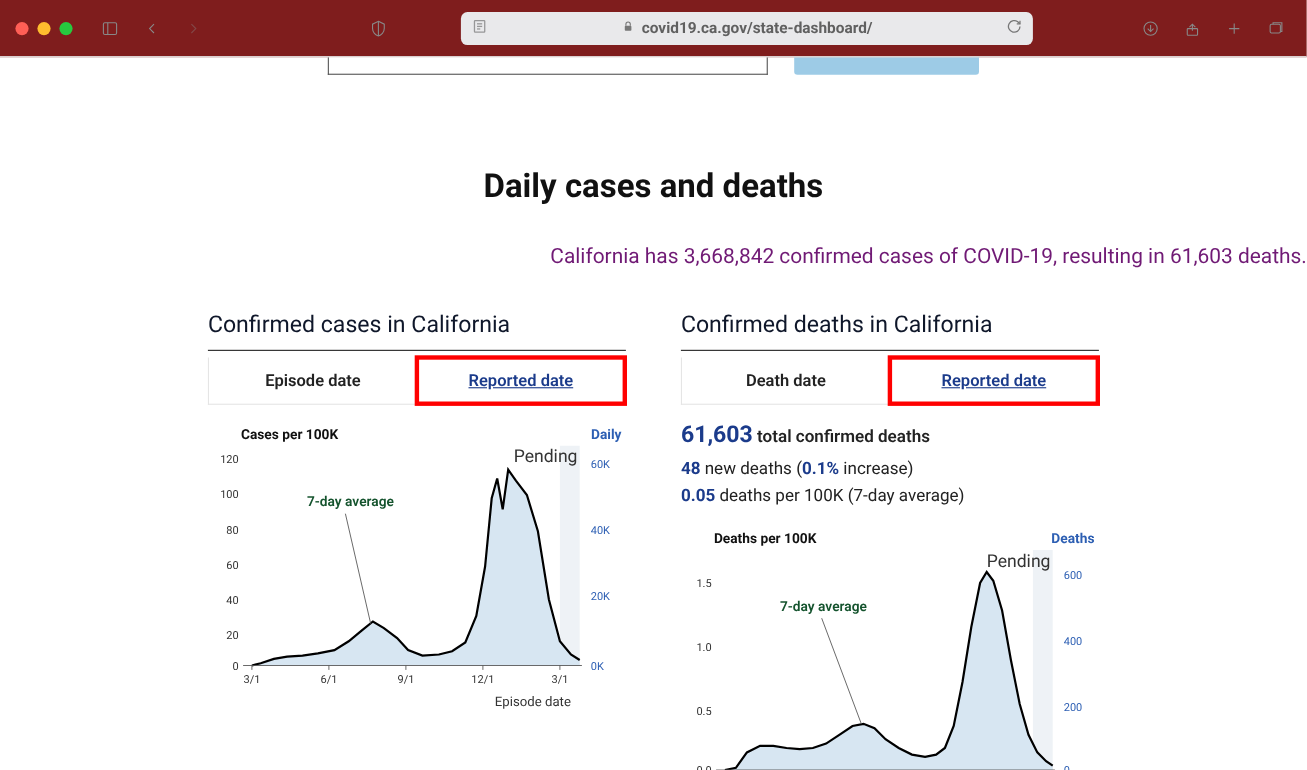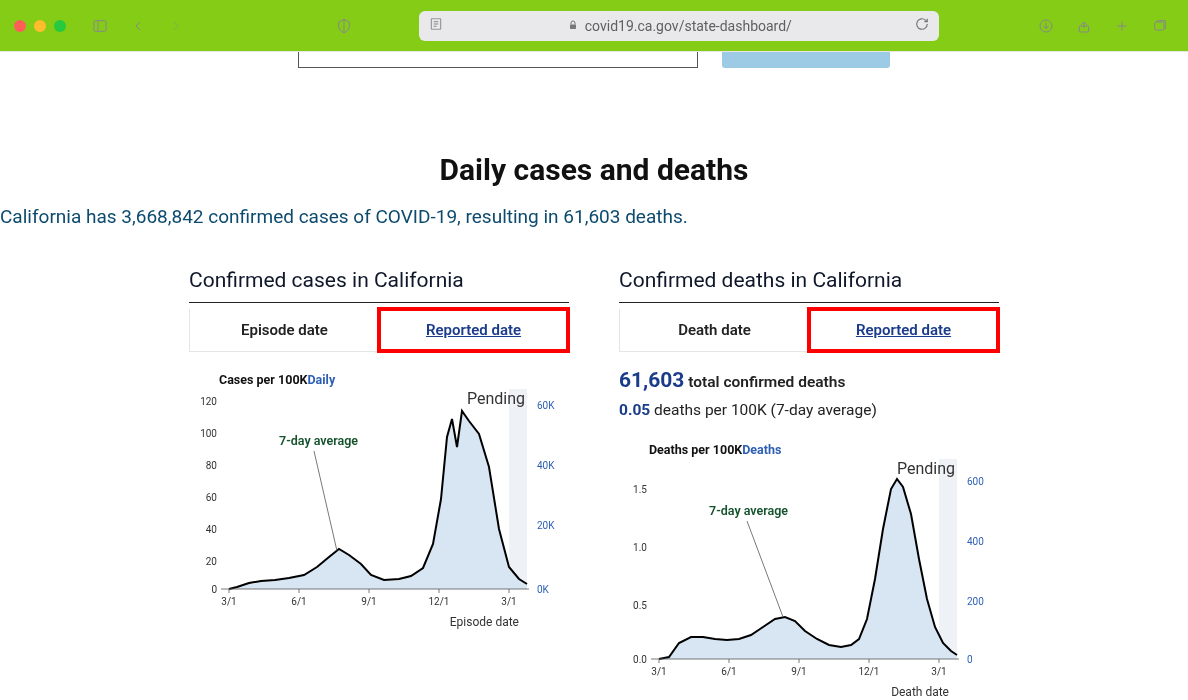--- a/index.html
+++ b/index.html
@@ -6,26 +6,27 @@
   body {
     font-family: -apple-system, BlinkMacSystemFont, "Segoe UI", Roboto, Helvetica, Arial, sans-serif;
     background: #fff;
     width: 1188px;
     height: 700px;
     overflow: hidden;
   }
   
   .chrome {
     height: 52px;
-    background: #84cc16;
+    background: #7f1d1d;
     border-bottom: 1px solid #e5e5e5;
     display: flex;
     align-items: center;
     padding: 0 14px;
     gap: 10px;
+    font-weight: bold;
   }
   .traffic { display: flex; gap: 8px; margin-right: 10px; }
   .dot { width: 12px; height: 12px; border-radius: 50%; }
   .dot.red { background: #ff5f56; }
   .dot.yellow { background: #ffbd2e; }
   .dot.green { background: #27c93f; }
   .chrome-icon {
     width: 28px; height: 28px;
     display: flex; align-items: center; justify-content: center;
     color: #888; border-radius: 4px;
@@ -77,24 +78,24 @@
     border-radius: 0 0 3px 3px;
   }
   h1 {
     text-align: center;
     font-size: 30px;
     font-weight: 700;
     margin-top: 84px;
     color: #111;
   }
   .subhead {
-    text-align: left;
+    text-align: right;
     font-size: 19px;
-    color: #0c4a6e;
-    margin-top: 18px;
+    color: #701a75;
+    margin-top: 34px;
   }
   .cols {
     display: flex;
     justify-content: center;
     gap: 50px;
     margin-top: 40px;
   }
   .col { width: 380px; }
   h2 {
     font-size: 21px;
@@ -124,21 +125,21 @@
   .tab.highlight {
     outline: 4px solid #ff0000;
     outline-offset: -2px;
   }
   .stats { margin-top: 12px; font-size: 15.5px; line-height: 1.6; color: #222; }
   .big { font-size: 21px; font-weight: 700; color: #1b3b8b; }
   .bold-label { font-weight: 600; }
   .blue { color: #1b3b8b; font-weight: 700; }
   .chart-wrap { margin-top: 20px; position: relative; }
   .chart-title-row {
-    display: flex; 
+    display: flex; justify-content: space-between;
     font-size: 12.5px; font-weight: 700;
     padding: 0 4px 2px 30px;
   }
   .chart-title-row .left { color: #111; }
   .chart-title-row .right { color: #2d5fb3; }
   .chart {
     height: 220px;
     position: relative;
   }
   .chart svg { width: 100%; height: 100%; display: block; }
@@ -325,20 +326,23 @@
 
     <div class="col">
       <h2>Confirmed deaths in California</h2>
       <div class="tabs">
         <div class="tab">Death date</div>
         <div class="tab active highlight">Reported date</div>
       </div>
       <div class="stats">
         <div>
           <span class="big">61,603</span><span class="bold-label"> total confirmed deaths</span>
+        </div>
+        <div>
+          <span class="blue">48</span><span> new deaths (</span><span class="blue">0.1%</span><span> increase)</span>
         </div>
         <div>
           <span class="blue">0.05</span><span> deaths per 100K (7-day average)</span>
         </div>
       </div>
 
       <div class="chart-wrap">
         <div class="chart-title-row">
           <span class="left">Deaths per 100K</span>
           <span class="right">Deaths</span>

